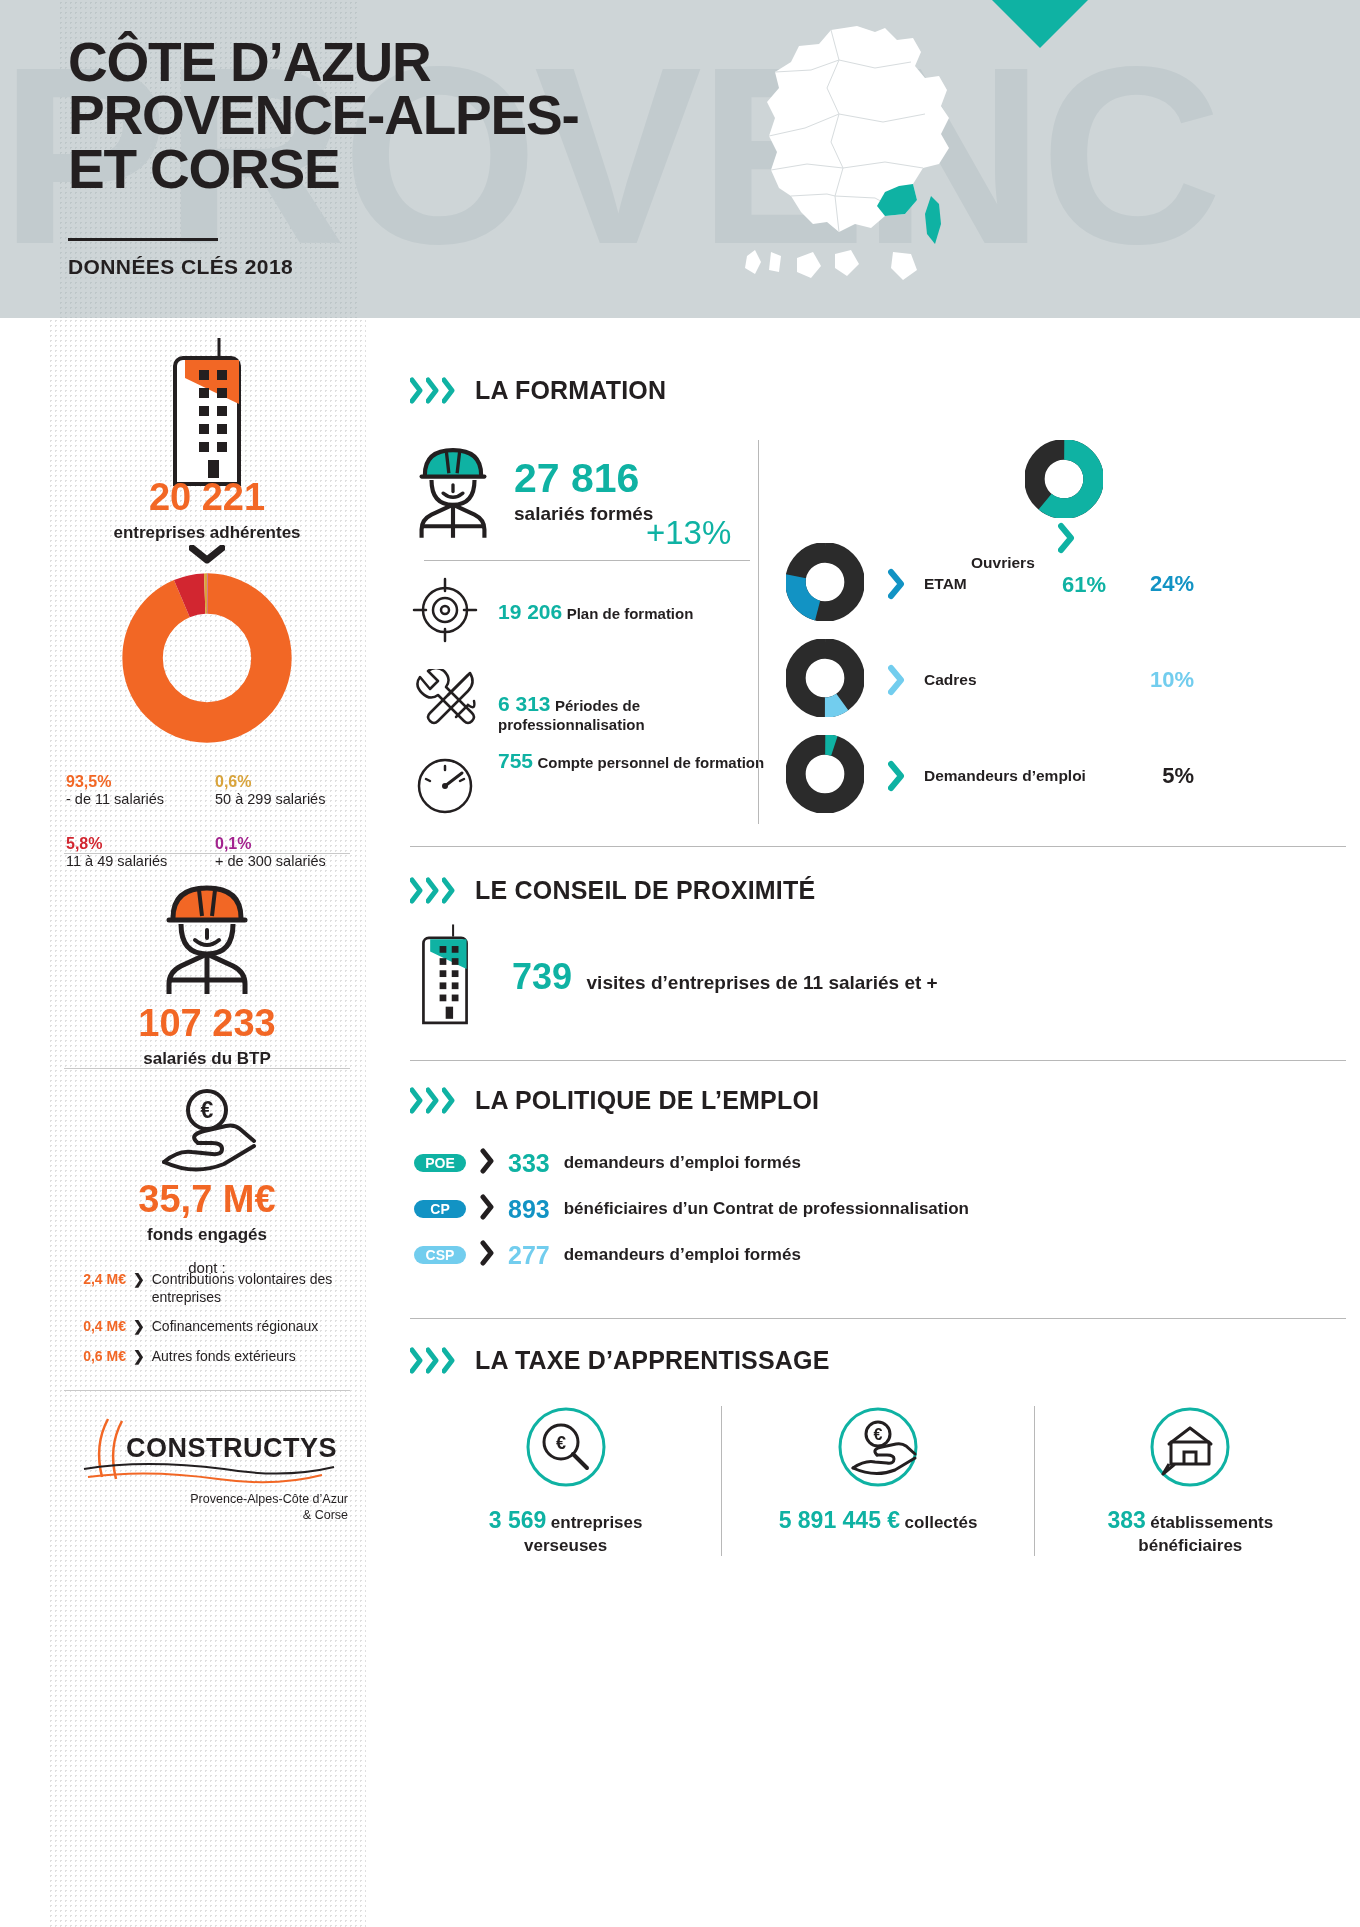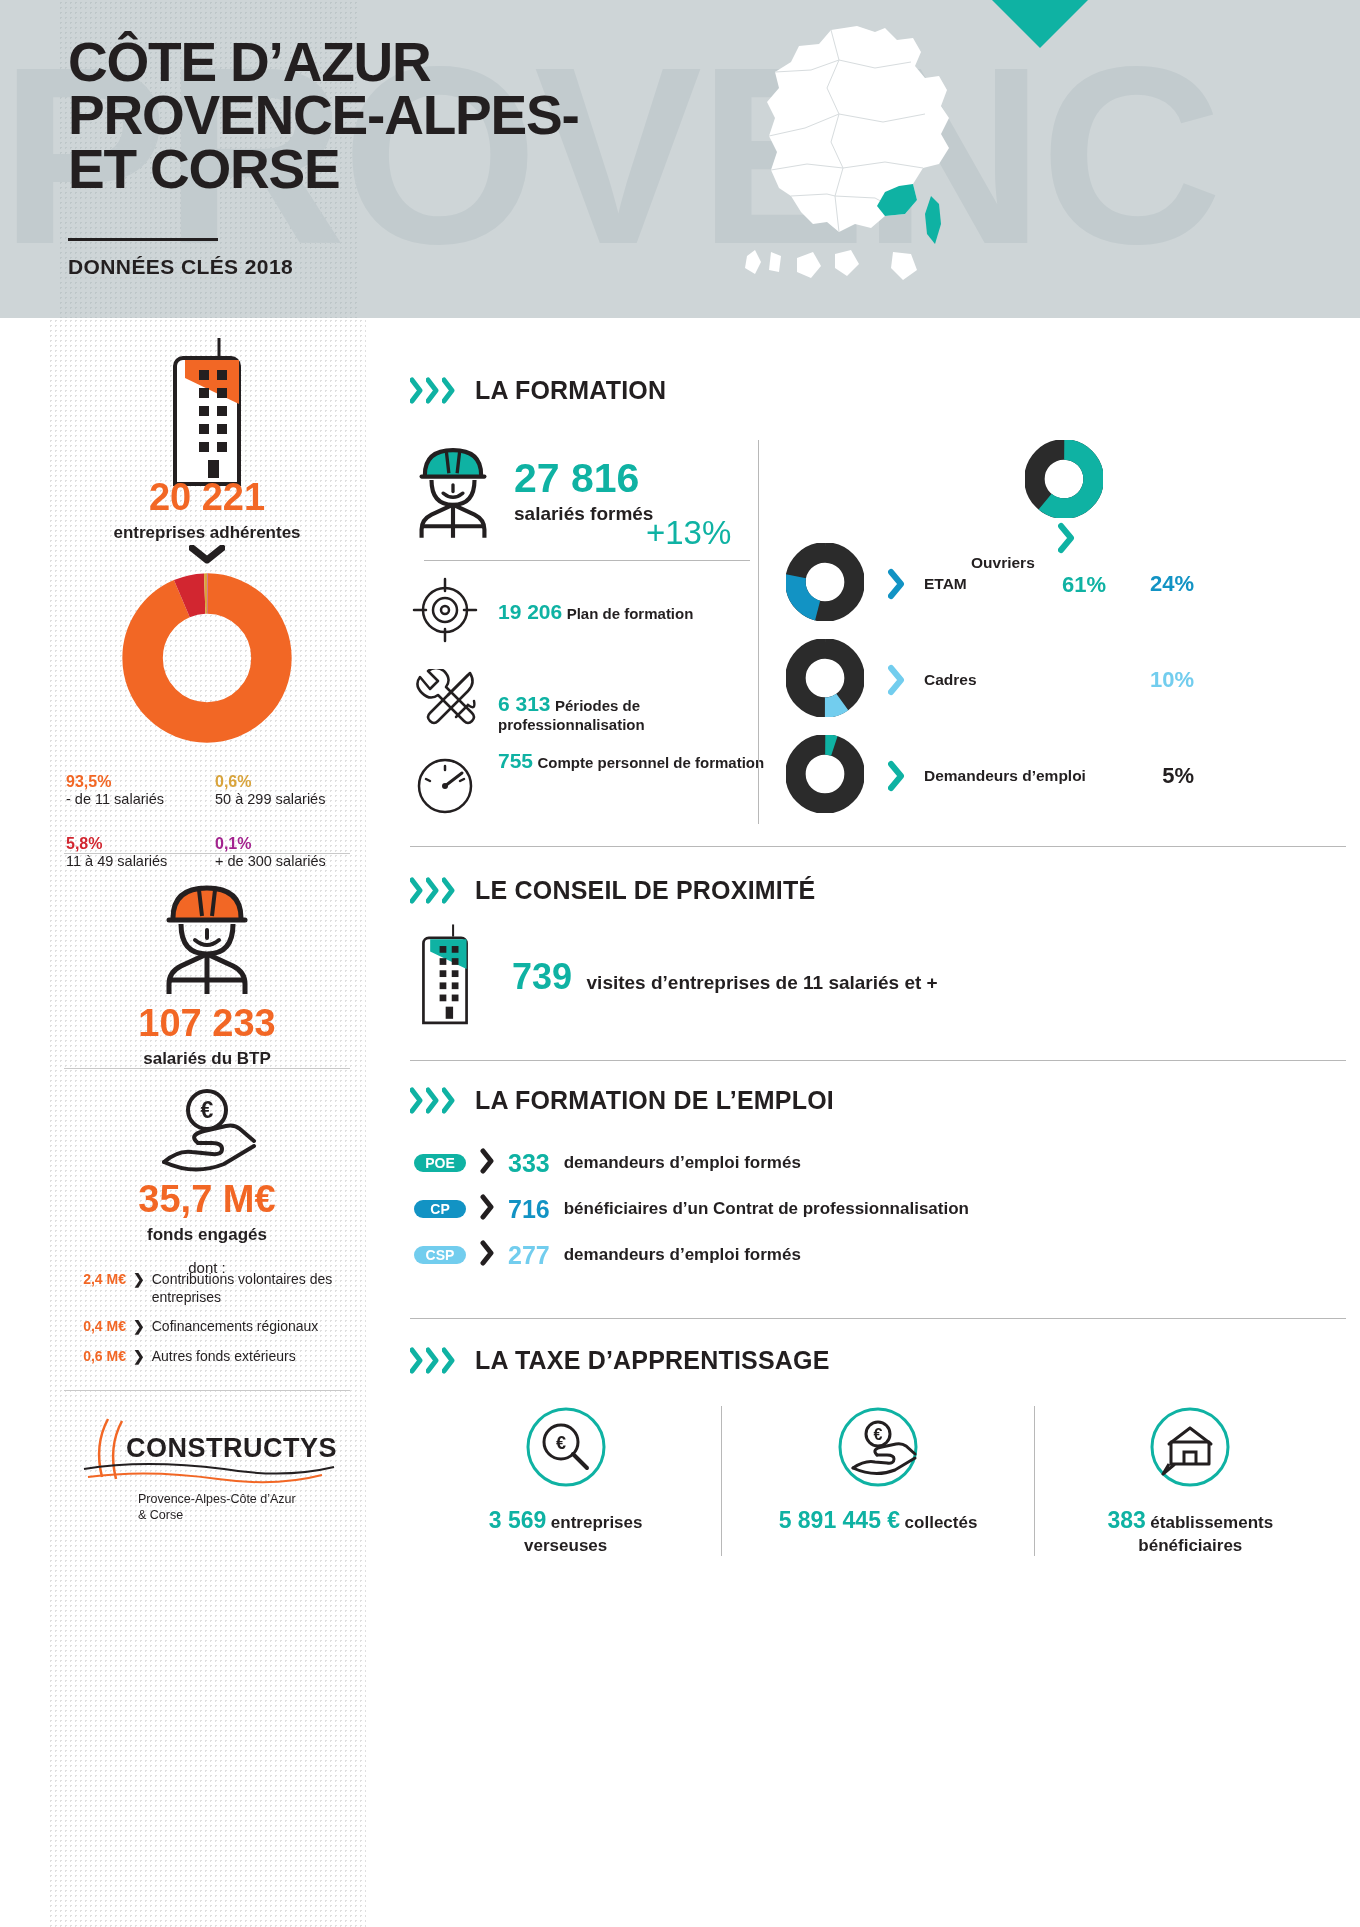--- a/index.html
+++ b/index.html
@@ -274,21 +274,21 @@
         <path d="M54 8 q-14 26 -6 58"></path>
       </g>
       <text x="58" y="44" font-size="27" font-weight="bold" fill="#231f20" font-family="Liberation Sans, sans-serif" letter-spacing="0.5">CONSTRUCTYS</text>
       <g stroke="#231f20" stroke-width="2" fill="none">
         <path d="M16 56 q60 -10 140 0 q60 10 110 -2"></path>
       </g>
       <g stroke="#f26725" stroke-width="2" fill="none">
         <path d="M20 64 q60 -8 130 2 q58 8 104 -4"></path>
       </g>
     </svg>
-    <div style="margin-left:70px;margin-top:2px;">
+    <div style="margin-left:24px;margin-top:2px;text-align:right;">
       <div class="logo-sub">Provence-Alpes-Côte d’Azur</div>
       <div class="logo-sub">&amp; Corse</div>
     </div>
   </div>
 
  </div>
 </div>
 
 <div class="main">
 
@@ -500,42 +500,42 @@
       <svg width="13" height="27" viewBox="0 0 13 27">
           <path d="M2 3 L10 13.5 L2 24" fill="none" stroke="#0fb2a3" stroke-width="5" stroke-linecap="round" stroke-linejoin="round"></path>
         </svg>
       <svg width="13" height="27" viewBox="0 0 13 27">
           <path d="M2 3 L10 13.5 L2 24" fill="none" stroke="#0fb2a3" stroke-width="5" stroke-linecap="round" stroke-linejoin="round"></path>
         </svg>
       <svg width="13" height="27" viewBox="0 0 13 27">
           <path d="M2 3 L10 13.5 L2 24" fill="none" stroke="#0fb2a3" stroke-width="5" stroke-linecap="round" stroke-linejoin="round"></path>
         </svg>
     </span>
-    <span class="section-title">LA FORMATION DE L’EMPLOI</span>
+    <span class="section-title">LA POLITIQUE DE L’EMPLOI</span>
   </div>
 
   <div style="position:absolute;left:18px;top:830px;width:920px;">
     <div class="emp-row">
       <span class="pill" style="background:#0fb2a3;">POE</span>
       <span>
         <svg width="14" height="26" viewBox="0 0 14 26">
             <path d="M3 3 L11 13 L3 23" fill="none" stroke="#231f20" stroke-width="5" stroke-linecap="round" stroke-linejoin="round"></path>
           </svg>
       </span>
       <span class="emp-num" style="color:#0fb2a3;">333</span>
       <span class="emp-txt">demandeurs d’emploi formés</span>
     </div>
     <div class="emp-row">
       <span class="pill" style="background:#1293c4;">CP</span>
       <span>
         <svg width="14" height="26" viewBox="0 0 14 26">
             <path d="M3 3 L11 13 L3 23" fill="none" stroke="#231f20" stroke-width="5" stroke-linecap="round" stroke-linejoin="round"></path>
           </svg>
       </span>
-      <span class="emp-num" style="color:#1293c4;">716</span>
+      <span class="emp-num" style="color:#1293c4;">893</span>
       <span class="emp-txt">bénéficiaires d’un Contrat de professionnalisation</span>
     </div>
     <div class="emp-row">
       <span class="pill" style="background:#72cdee;">CSP</span>
       <span>
         <svg width="14" height="26" viewBox="0 0 14 26">
             <path d="M3 3 L11 13 L3 23" fill="none" stroke="#231f20" stroke-width="5" stroke-linecap="round" stroke-linejoin="round"></path>
           </svg>
       </span>
       <span class="emp-num" style="color:#72cdee;">277</span>

